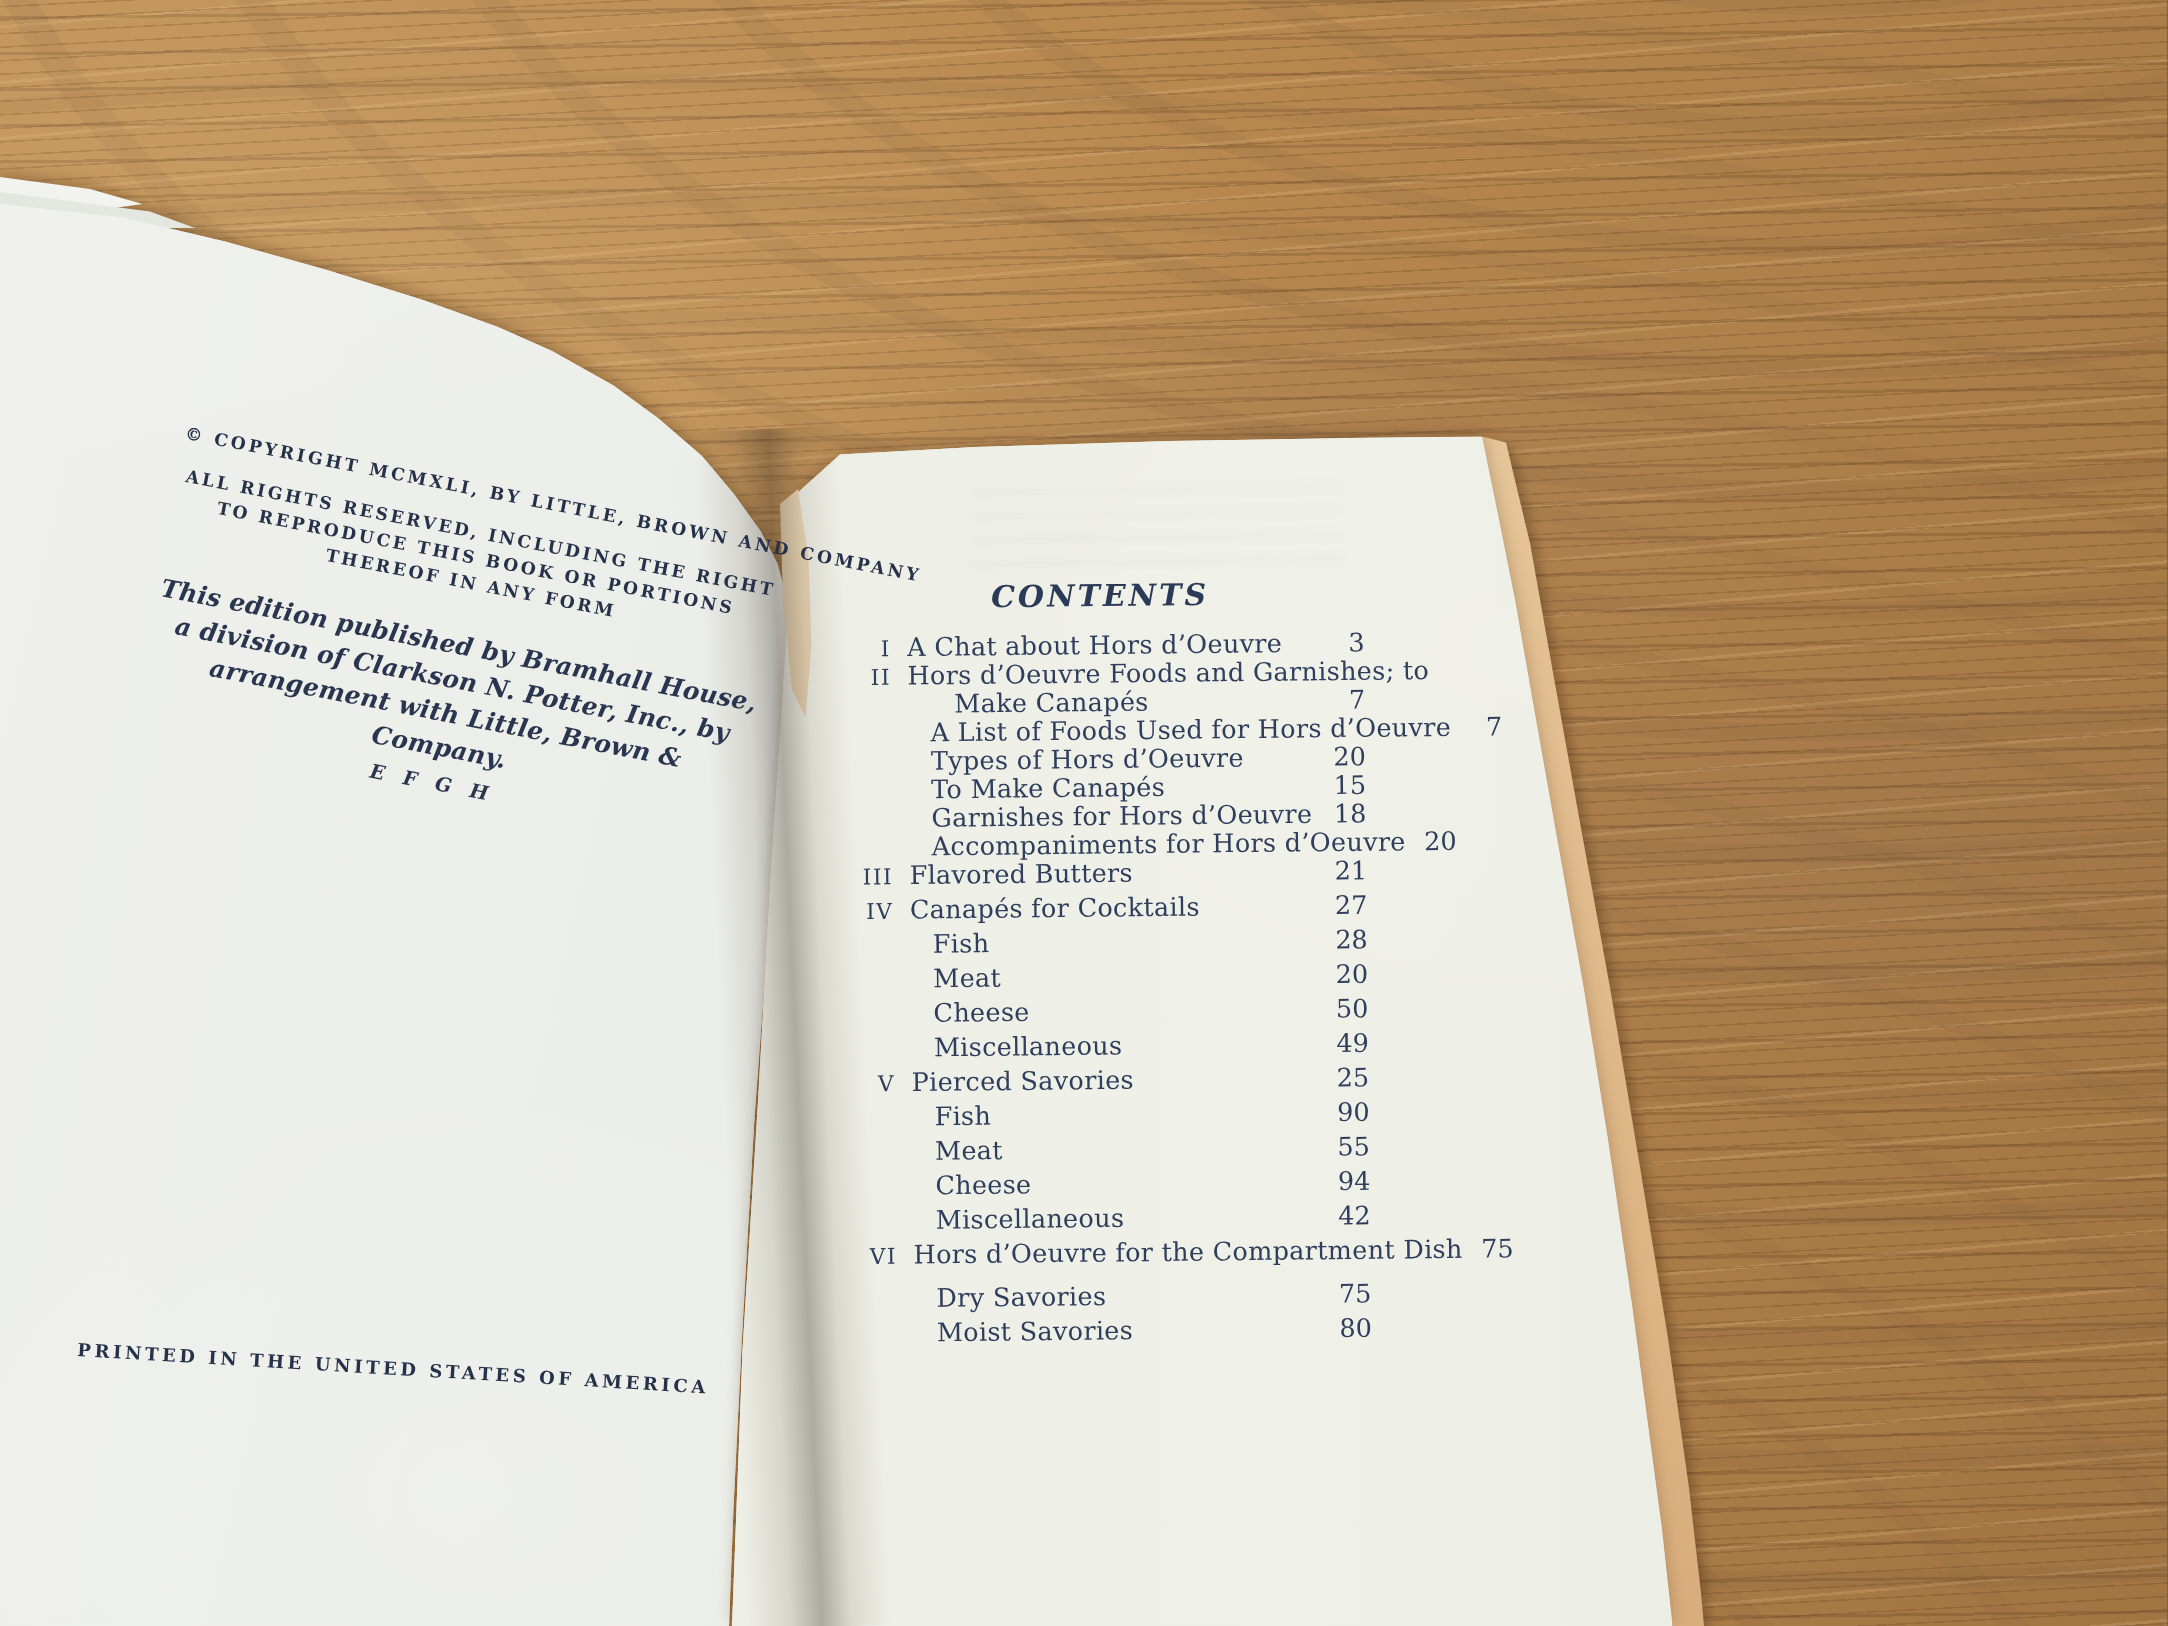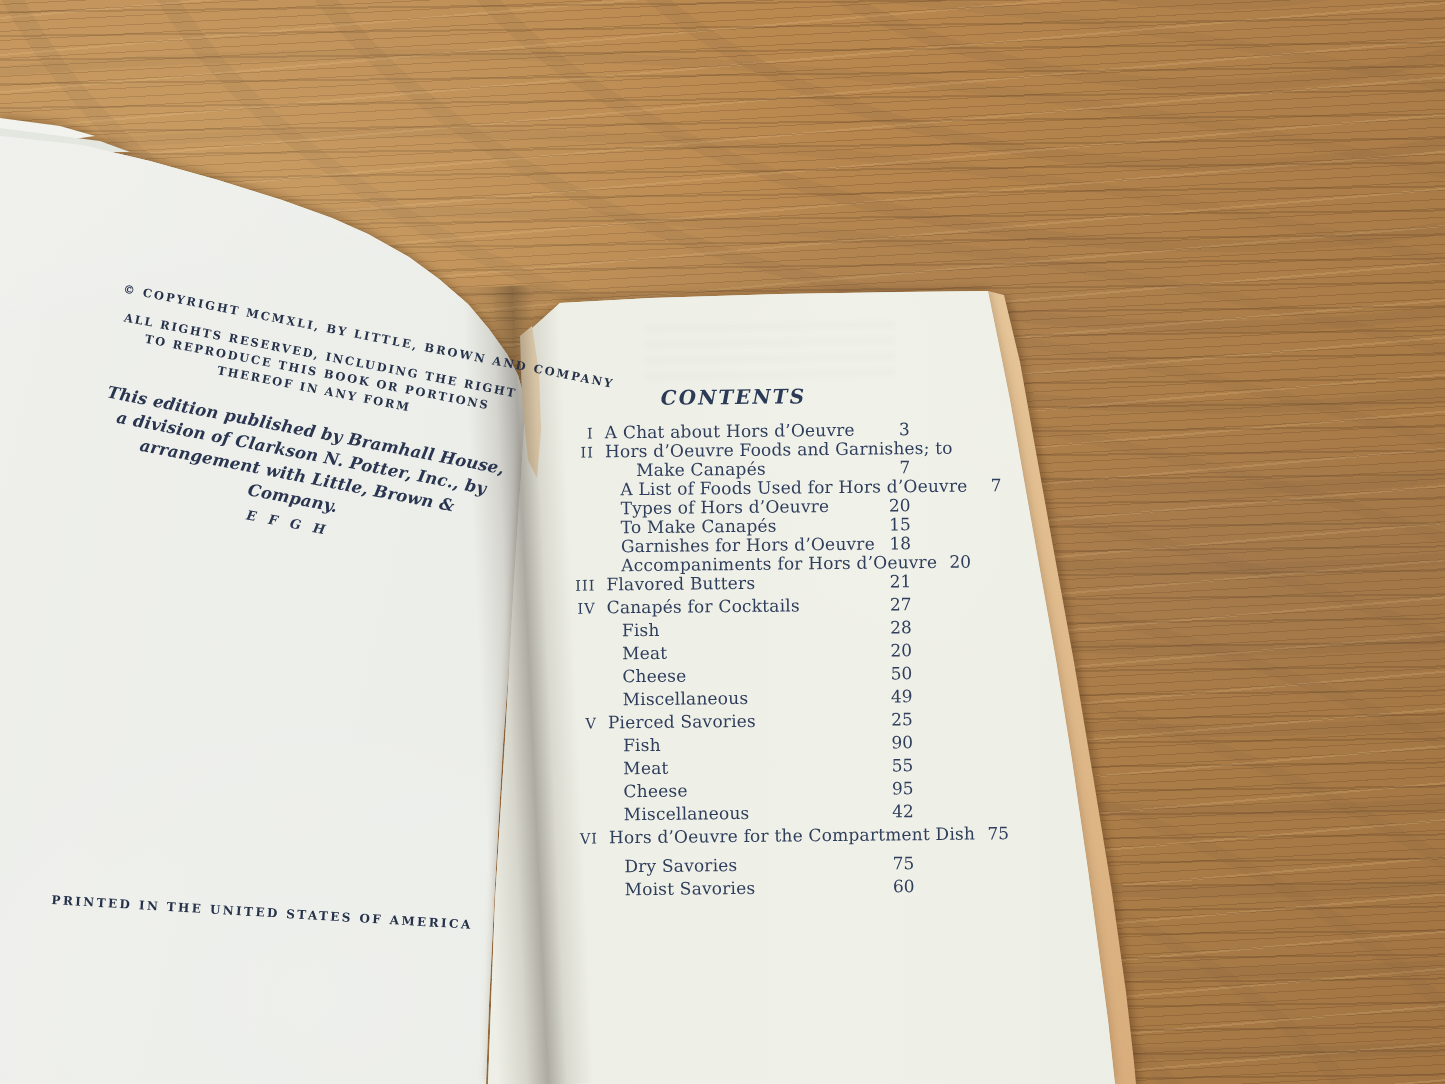--- a/index.html
+++ b/index.html
@@ -250,38 +250,38 @@
           <span class="toc-page">90</span>
         </div>
         <div class="toc-row indent-1">
           <span class="toc-num"></span>
           <span class="toc-title">Meat</span>
           <span class="toc-page">55</span>
         </div>
         <div class="toc-row indent-1">
           <span class="toc-num"></span>
           <span class="toc-title">Cheese</span>
-          <span class="toc-page">95</span>
+          <span class="toc-page">94</span>
         </div>
         <div class="toc-row indent-1">
           <span class="toc-num"></span>
           <span class="toc-title">Miscellaneous</span>
           <span class="toc-page">42</span>
         </div>
         <div class="toc-row indent-0">
           <span class="toc-num">VI</span>
           <span class="toc-title">Hors d’Oeuvre for the Compartment Dish</span>
           <span class="toc-page">75</span>
         </div>
         <div class="toc-row indent-1">
           <span class="toc-num"></span>
           <span class="toc-title">Dry Savories</span>
           <span class="toc-page">75</span>
         </div>
         <div class="toc-row indent-1">
           <span class="toc-num"></span>
           <span class="toc-title">Moist Savories</span>
-          <span class="toc-page">60</span>
+          <span class="toc-page">80</span>
         </div>
       </div>
   </div>
 
 </div>
 
 </body></html>

